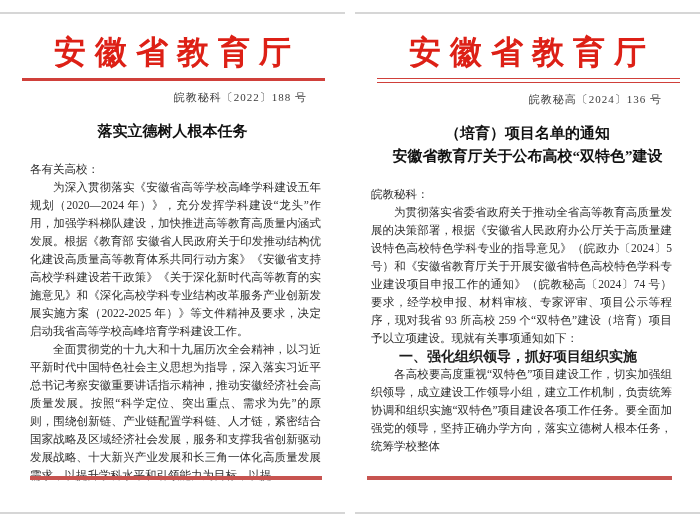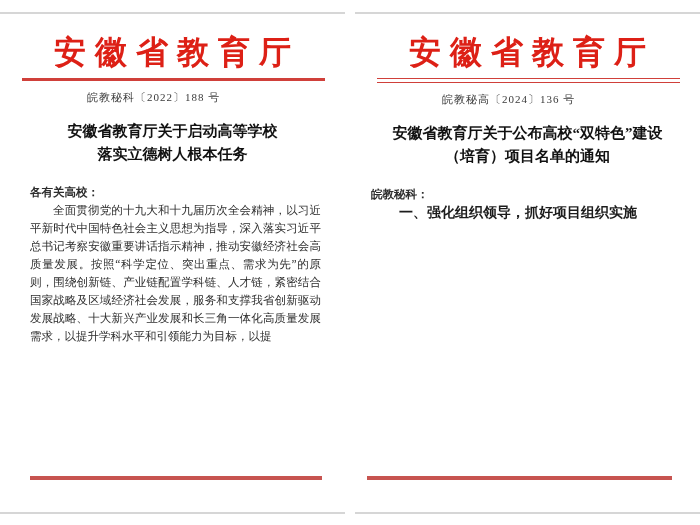--- a/index.html
+++ b/index.html
@@ -43,42 +43,42 @@
   }
   .rule{margin:4px 20px 0 22px;}
   .rule-single{border-top:3px solid var(--rule-red);}
   .rule-double{
     height:5px;
     border-top:1.6px solid var(--rule-red);
     border-bottom:1.6px solid var(--rule-red);
   }
   .doc-number{
     margin:9px 38px 4px 0;
-    text-align:center;
+    text-align:right;
     font-size:11px;
     color:#3a3a3a;
     letter-spacing:1px;
   }
   .title{
     margin-top:15px;
     text-align:center;
     font-size:15px;
     font-weight:bold;
     color:#111;
     line-height:23px;
   }
   .title span{display:block;}
   .body{
     padding:0 24px 0 30px;
     font-size:11.5px;
     line-height:18px;
     text-align:justify;
   }
   .page-right .body{padding:0 28px 0 16px;}
-  .salutation{margin-top:17px;font-weight:bold;}
+  .salutation{margin-top:17px;}
   .para{text-indent:2em;}
   .section-heading{
     text-indent:2em;
     font-weight:bold;
     color:#1c1c1c;
     font-family:"Liberation Sans","DejaVu Sans",sans-serif;
     font-size:14px;
   }
   .footer-rule{
     position:absolute;
@@ -92,38 +92,40 @@
 </head>
 <body>
 
 <div class="canvas">
 
   <article class="page page-left">
     <h1 class="agency">安徽省教育厅</h1>
     <div class="rule rule-single"></div>
     <div class="doc-number">皖教秘科〔2022〕188 号</div>
     <h2 class="title">
-      <span>安徽省教育厅关于启动高等学校</span>
       <span>落实立德树人根本任务</span>
     </h2>
     <div class="body">
       <p class="salutation">各有关高校：</p>
+      <p class="para">为深入贯彻落实《安徽省高等学校高峰学科建设五年规划（2020—2024 年）》，充分发挥学科建设“龙头”作用，加强学科梯队建设，加快推进高等教育高质量内涵式发展。根据《教育部 安徽省人民政府关于印发推动结构优化建设高质量高等教育体系共同行动方案》《安徽省支持高校学科建设若干政策》《关于深化新时代高等教育的实施意见》和《深化高校学科专业结构改革服务产业创新发展实施方案（2022-2025 年）》等文件精神及要求，决定启动我省高等学校高峰培育学科建设工作。</p>
       <p class="para">全面贯彻党的十九大和十九届历次全会精神，以习近平新时代中国特色社会主义思想为指导，深入落实习近平总书记考察安徽重要讲话指示精神，推动安徽经济社会高质量发展。按照“科学定位、突出重点、需求为先”的原则，围绕创新链、产业链配置学科链、人才链，紧密结合国家战略及区域经济社会发展，服务和支撑我省创新驱动发展战略、十大新兴产业发展和长三角一体化高质量发展需求，以提升学科水平和引领能力为目标，以提</p>
     </div>
     <div class="footer-rule"></div>
   </article>
 
   <article class="page page-right">
     <h1 class="agency">安徽省教育厅</h1>
     <div class="rule rule-double"></div>
     <div class="doc-number">皖教秘高〔2024〕136 号</div>
     <h2 class="title">
+      <span>（培育）项目名单的通知</span>
       <span>安徽省教育厅关于公布高校“双特色”建设</span>
-      <span>（培育）项目名单的通知</span>
     </h2>
     <div class="body">
       <p class="salutation">皖教秘科：</p>
+      <p class="para">为贯彻落实省委省政府关于推动全省高等教育高质量发展的决策部署，根据《安徽省人民政府办公厅关于高质量建设特色高校特色学科专业的指导意见》（皖政办〔2024〕5 号）和《安徽省教育厅关于开展安徽省特色高校特色学科专业建设项目申报工作的通知》（皖教秘高〔2024〕74 号）要求，经学校申报、材料审核、专家评审、项目公示等程序，现对我省 93 所高校 259 个“双特色”建设（培育）项目予以立项建设。现就有关事项通知如下：</p>
       <p class="section-heading">一、强化组织领导，抓好项目组织实施</p>
+      <p class="para">各高校要高度重视“双特色”项目建设工作，切实加强组织领导，成立建设工作领导小组，建立工作机制，负责统筹协调和组织实施“双特色”项目建设各项工作任务。要全面加强党的领导，坚持正确办学方向，落实立德树人根本任务，统筹学校整体</p>
     </div>
     <div class="footer-rule"></div>
   </article>
 
 </div>
 
 </body></html>

